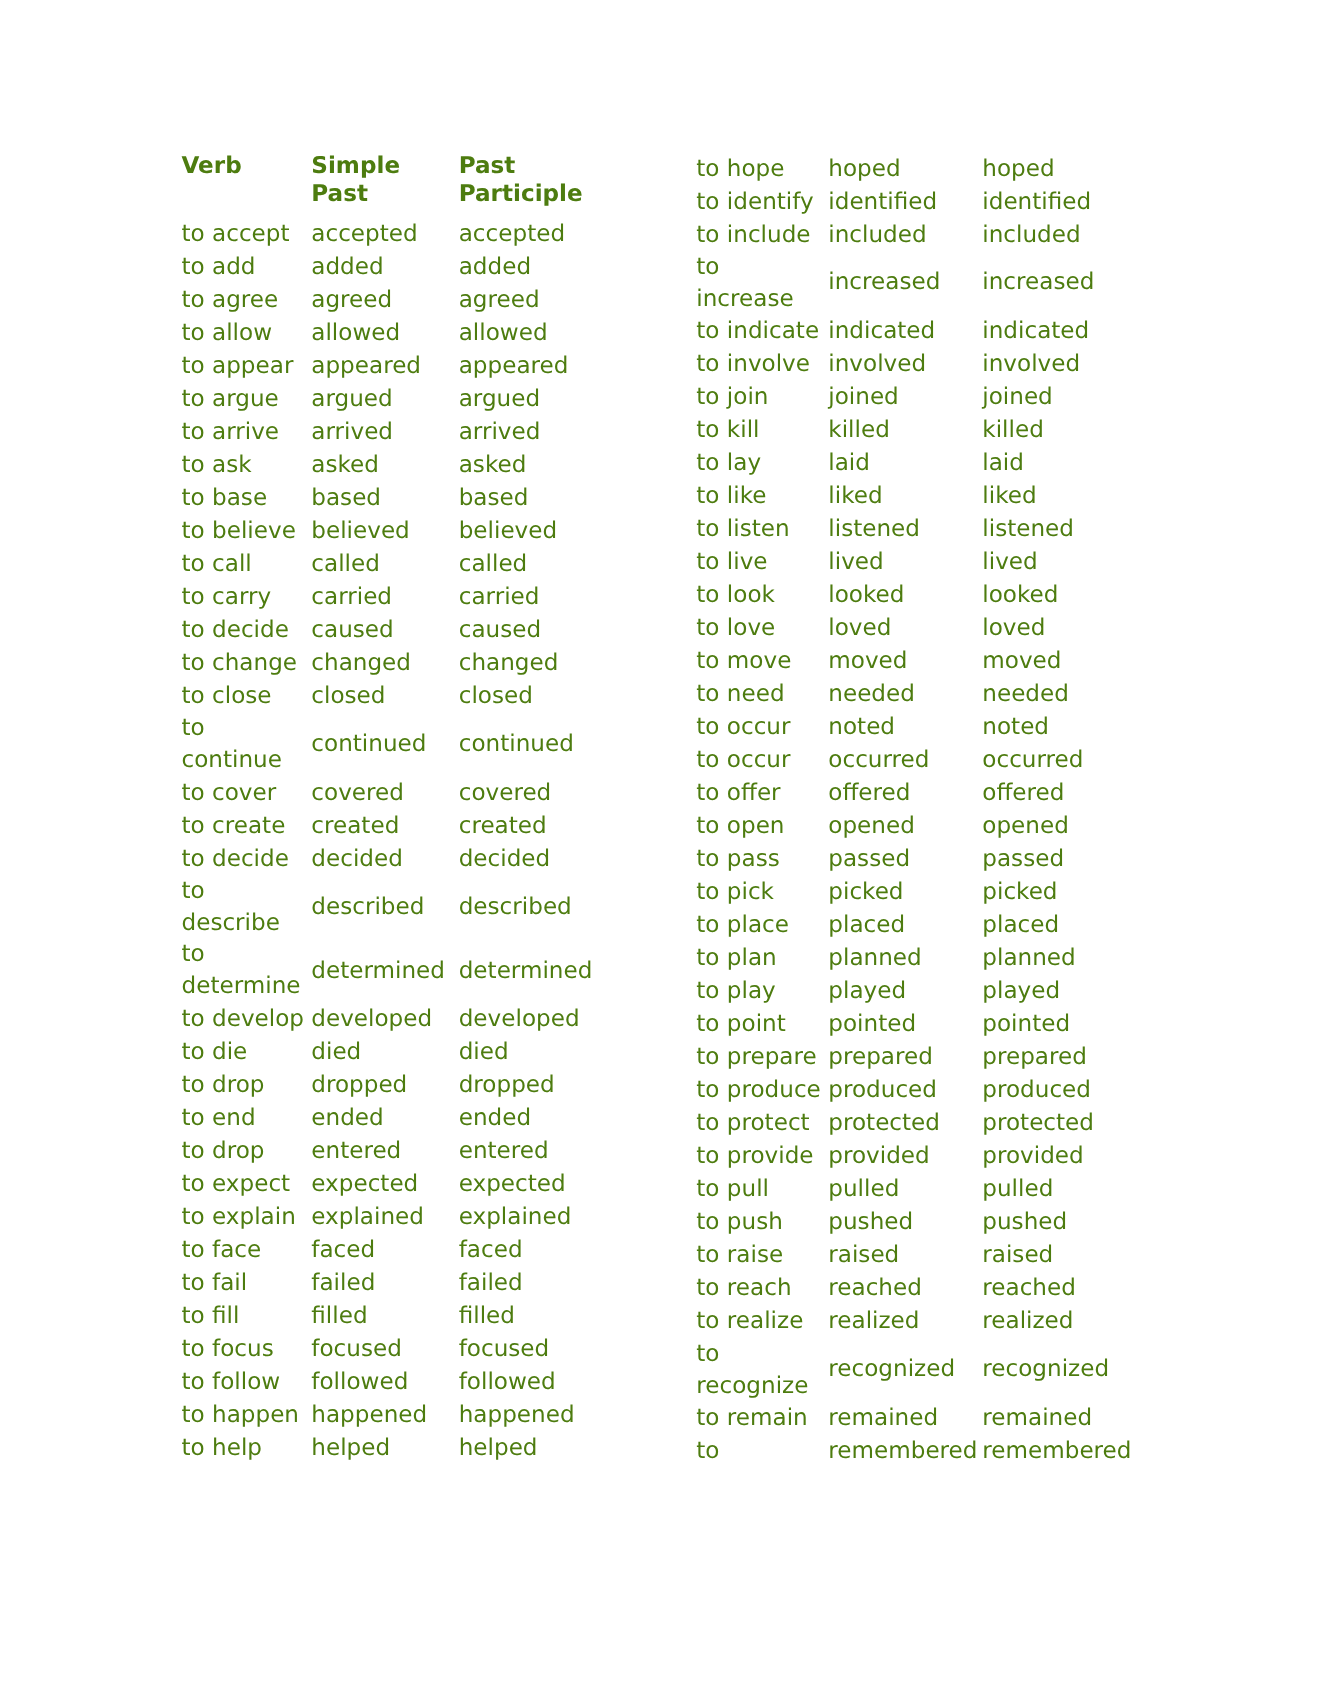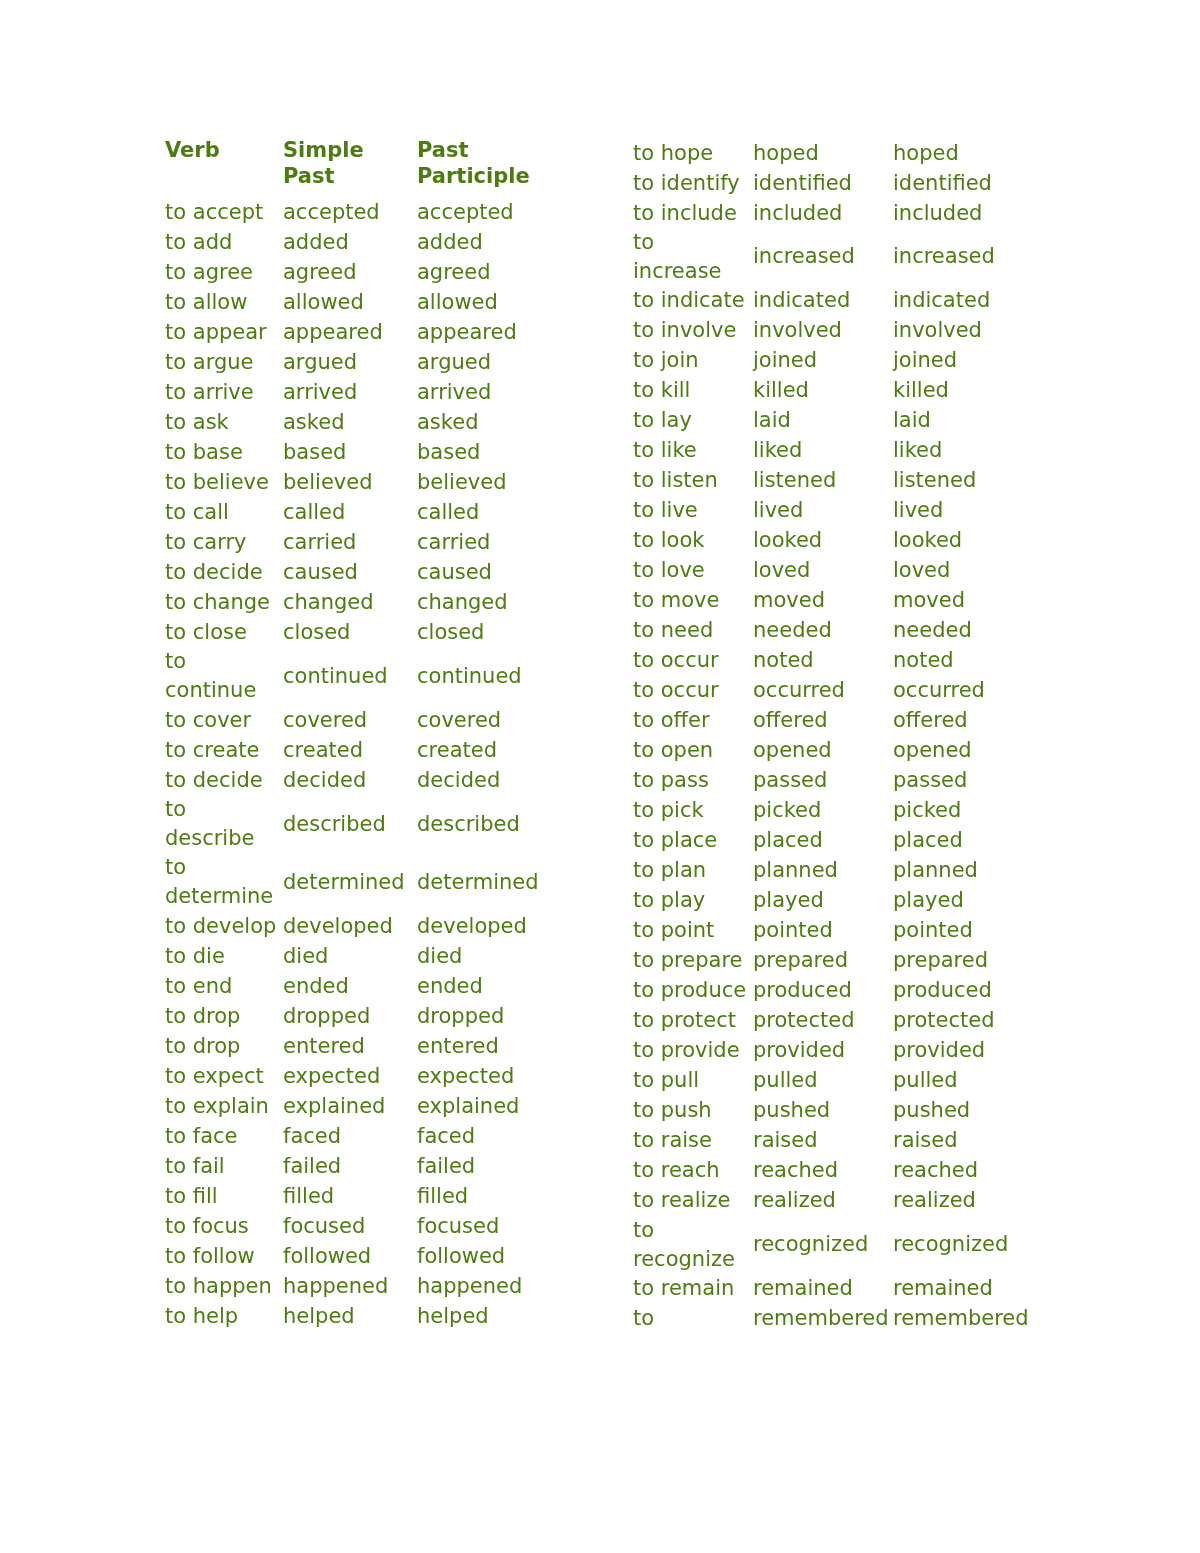--- a/index.html
+++ b/index.html
@@ -197,28 +197,28 @@
           <td class="verb-cell">to develop</td>
           <td>developed</td>
           <td>developed</td>
         </tr>
         <tr class="row-h">
           <td class="verb-cell">to die</td>
           <td>died</td>
           <td>died</td>
         </tr>
         <tr class="row-h">
+          <td class="verb-cell">to drop</td>
+          <td>dropped</td>
+          <td>dropped</td>
+        </tr>
+        <tr class="row-h">
           <td class="verb-cell">to end</td>
           <td>ended</td>
           <td>ended</td>
-        </tr>
-        <tr class="row-h">
-          <td class="verb-cell">to drop</td>
-          <td>dropped</td>
-          <td>dropped</td>
         </tr>
         <tr class="row-h">
           <td class="verb-cell">to drop</td>
           <td>entered</td>
           <td>entered</td>
         </tr>
         <tr class="row-h">
           <td class="verb-cell">to expect</td>
           <td>expected</td>
           <td>expected</td>

